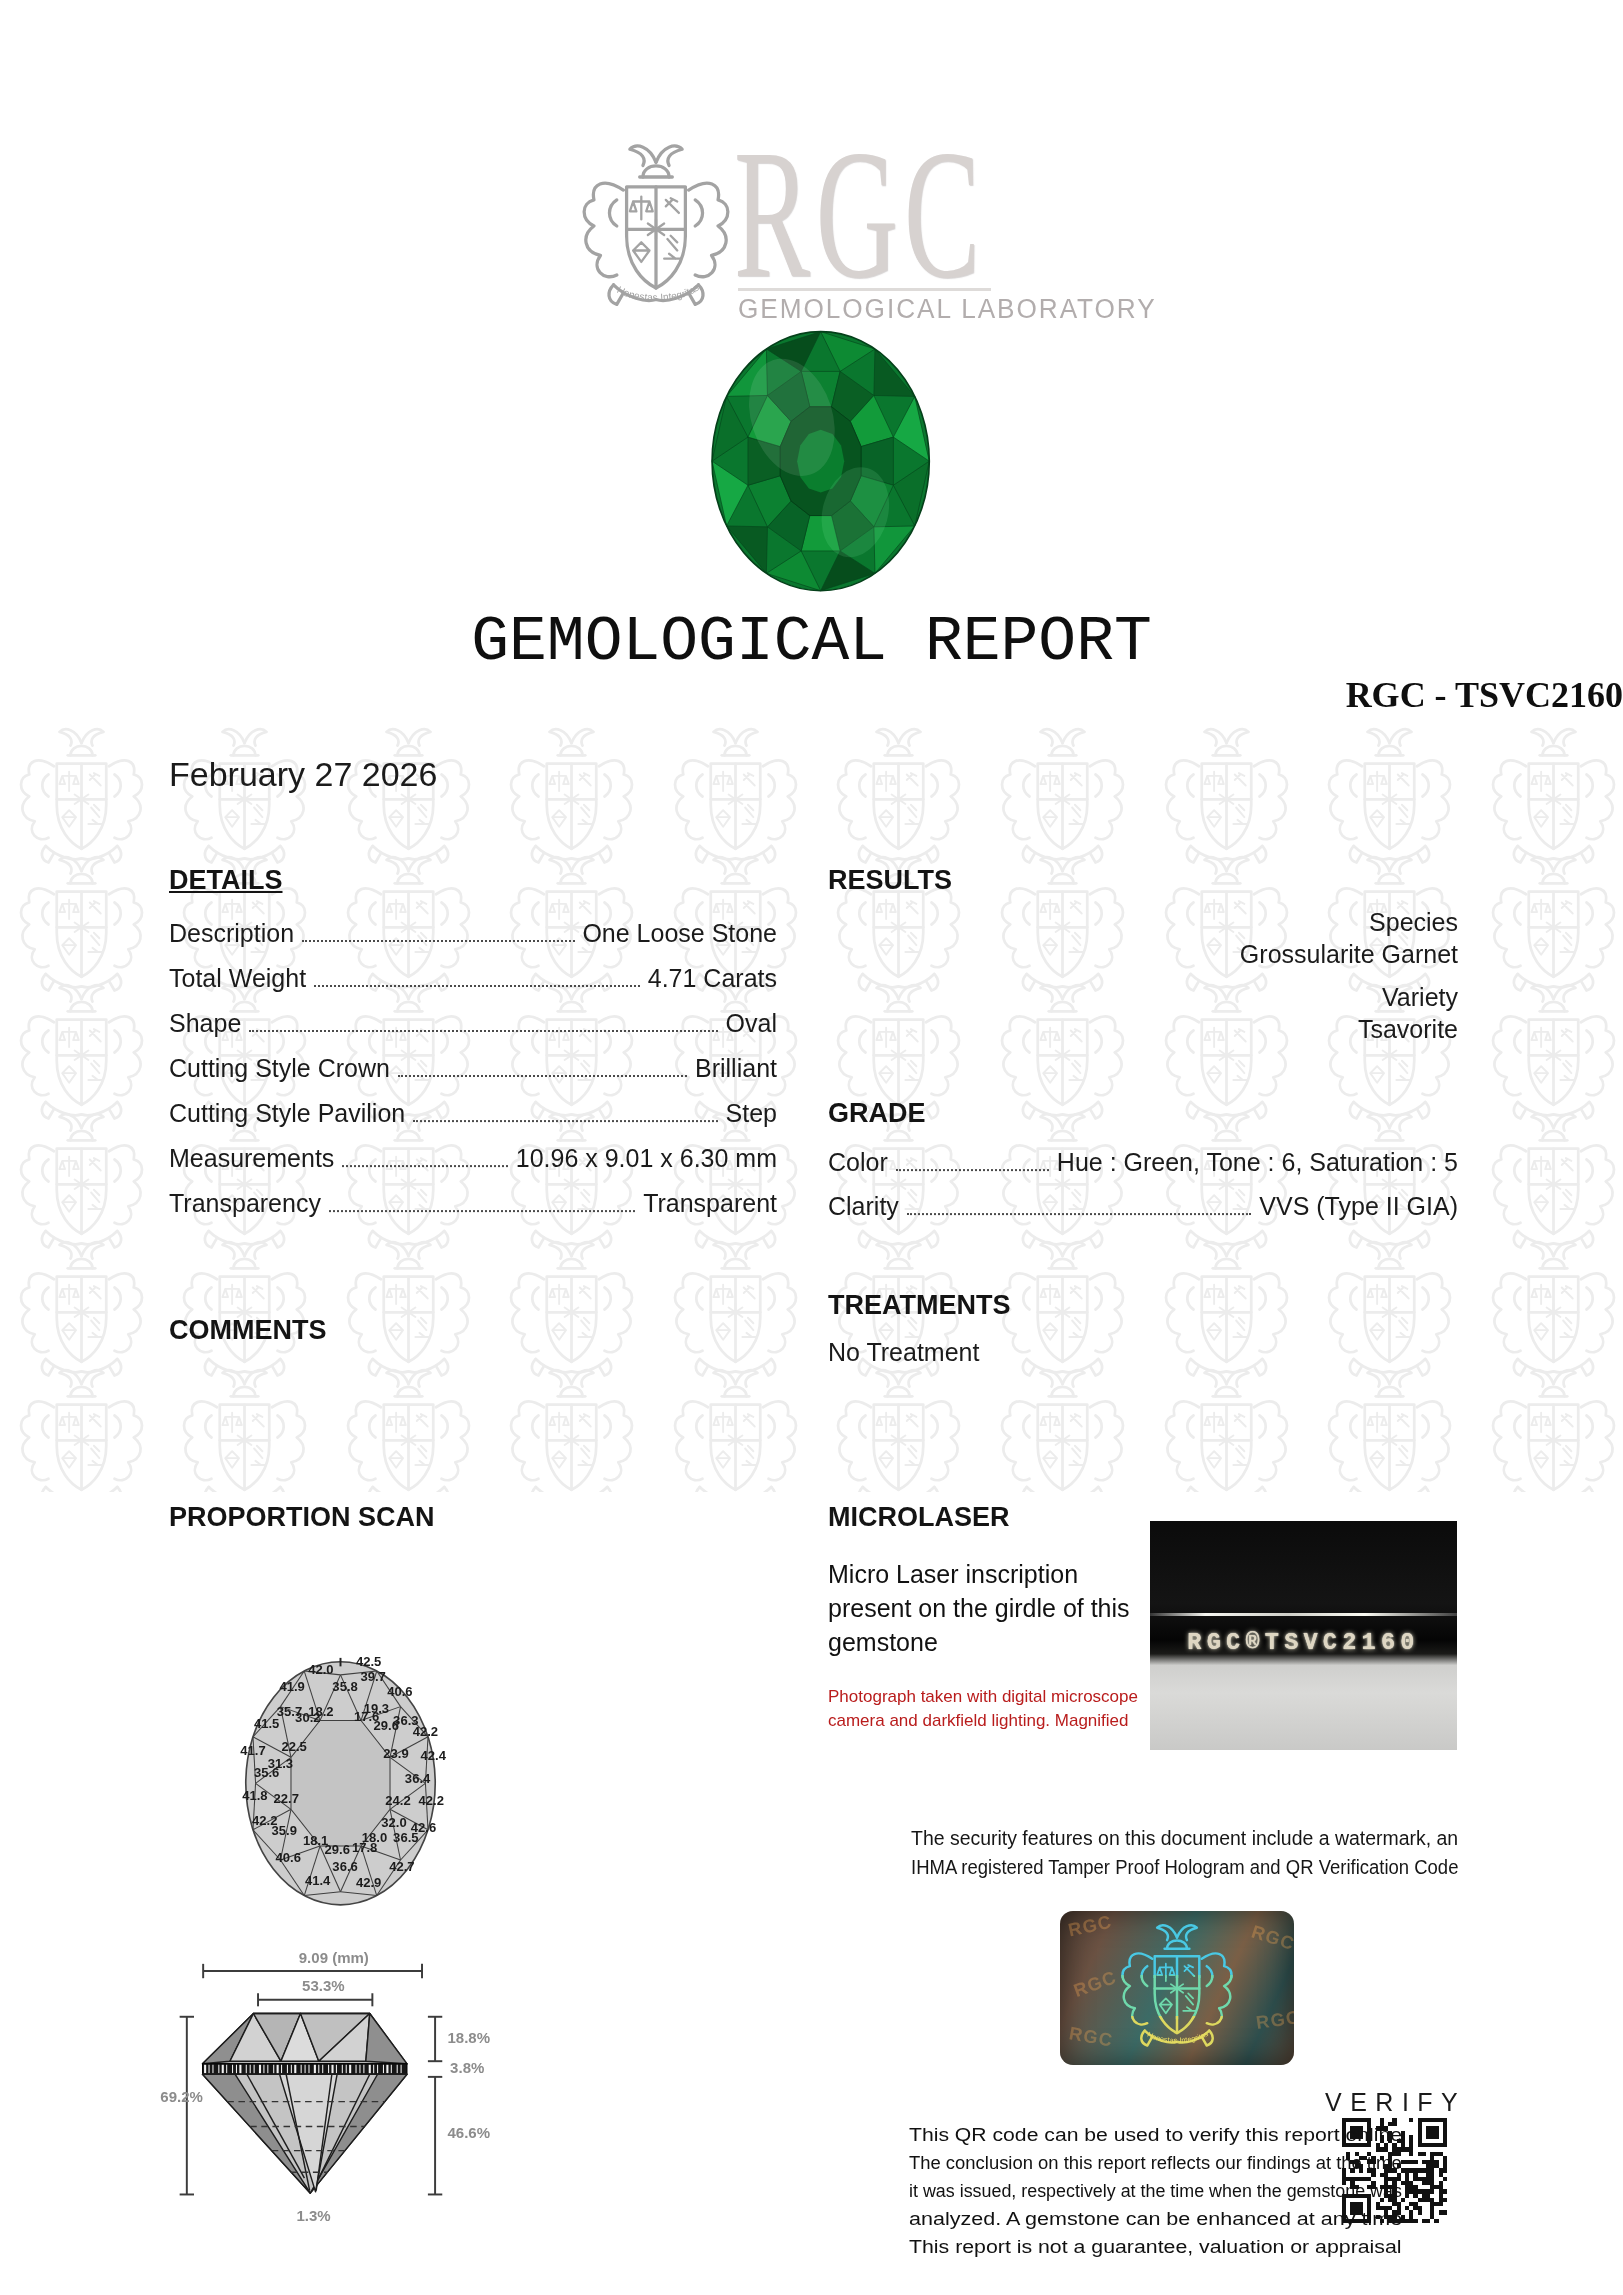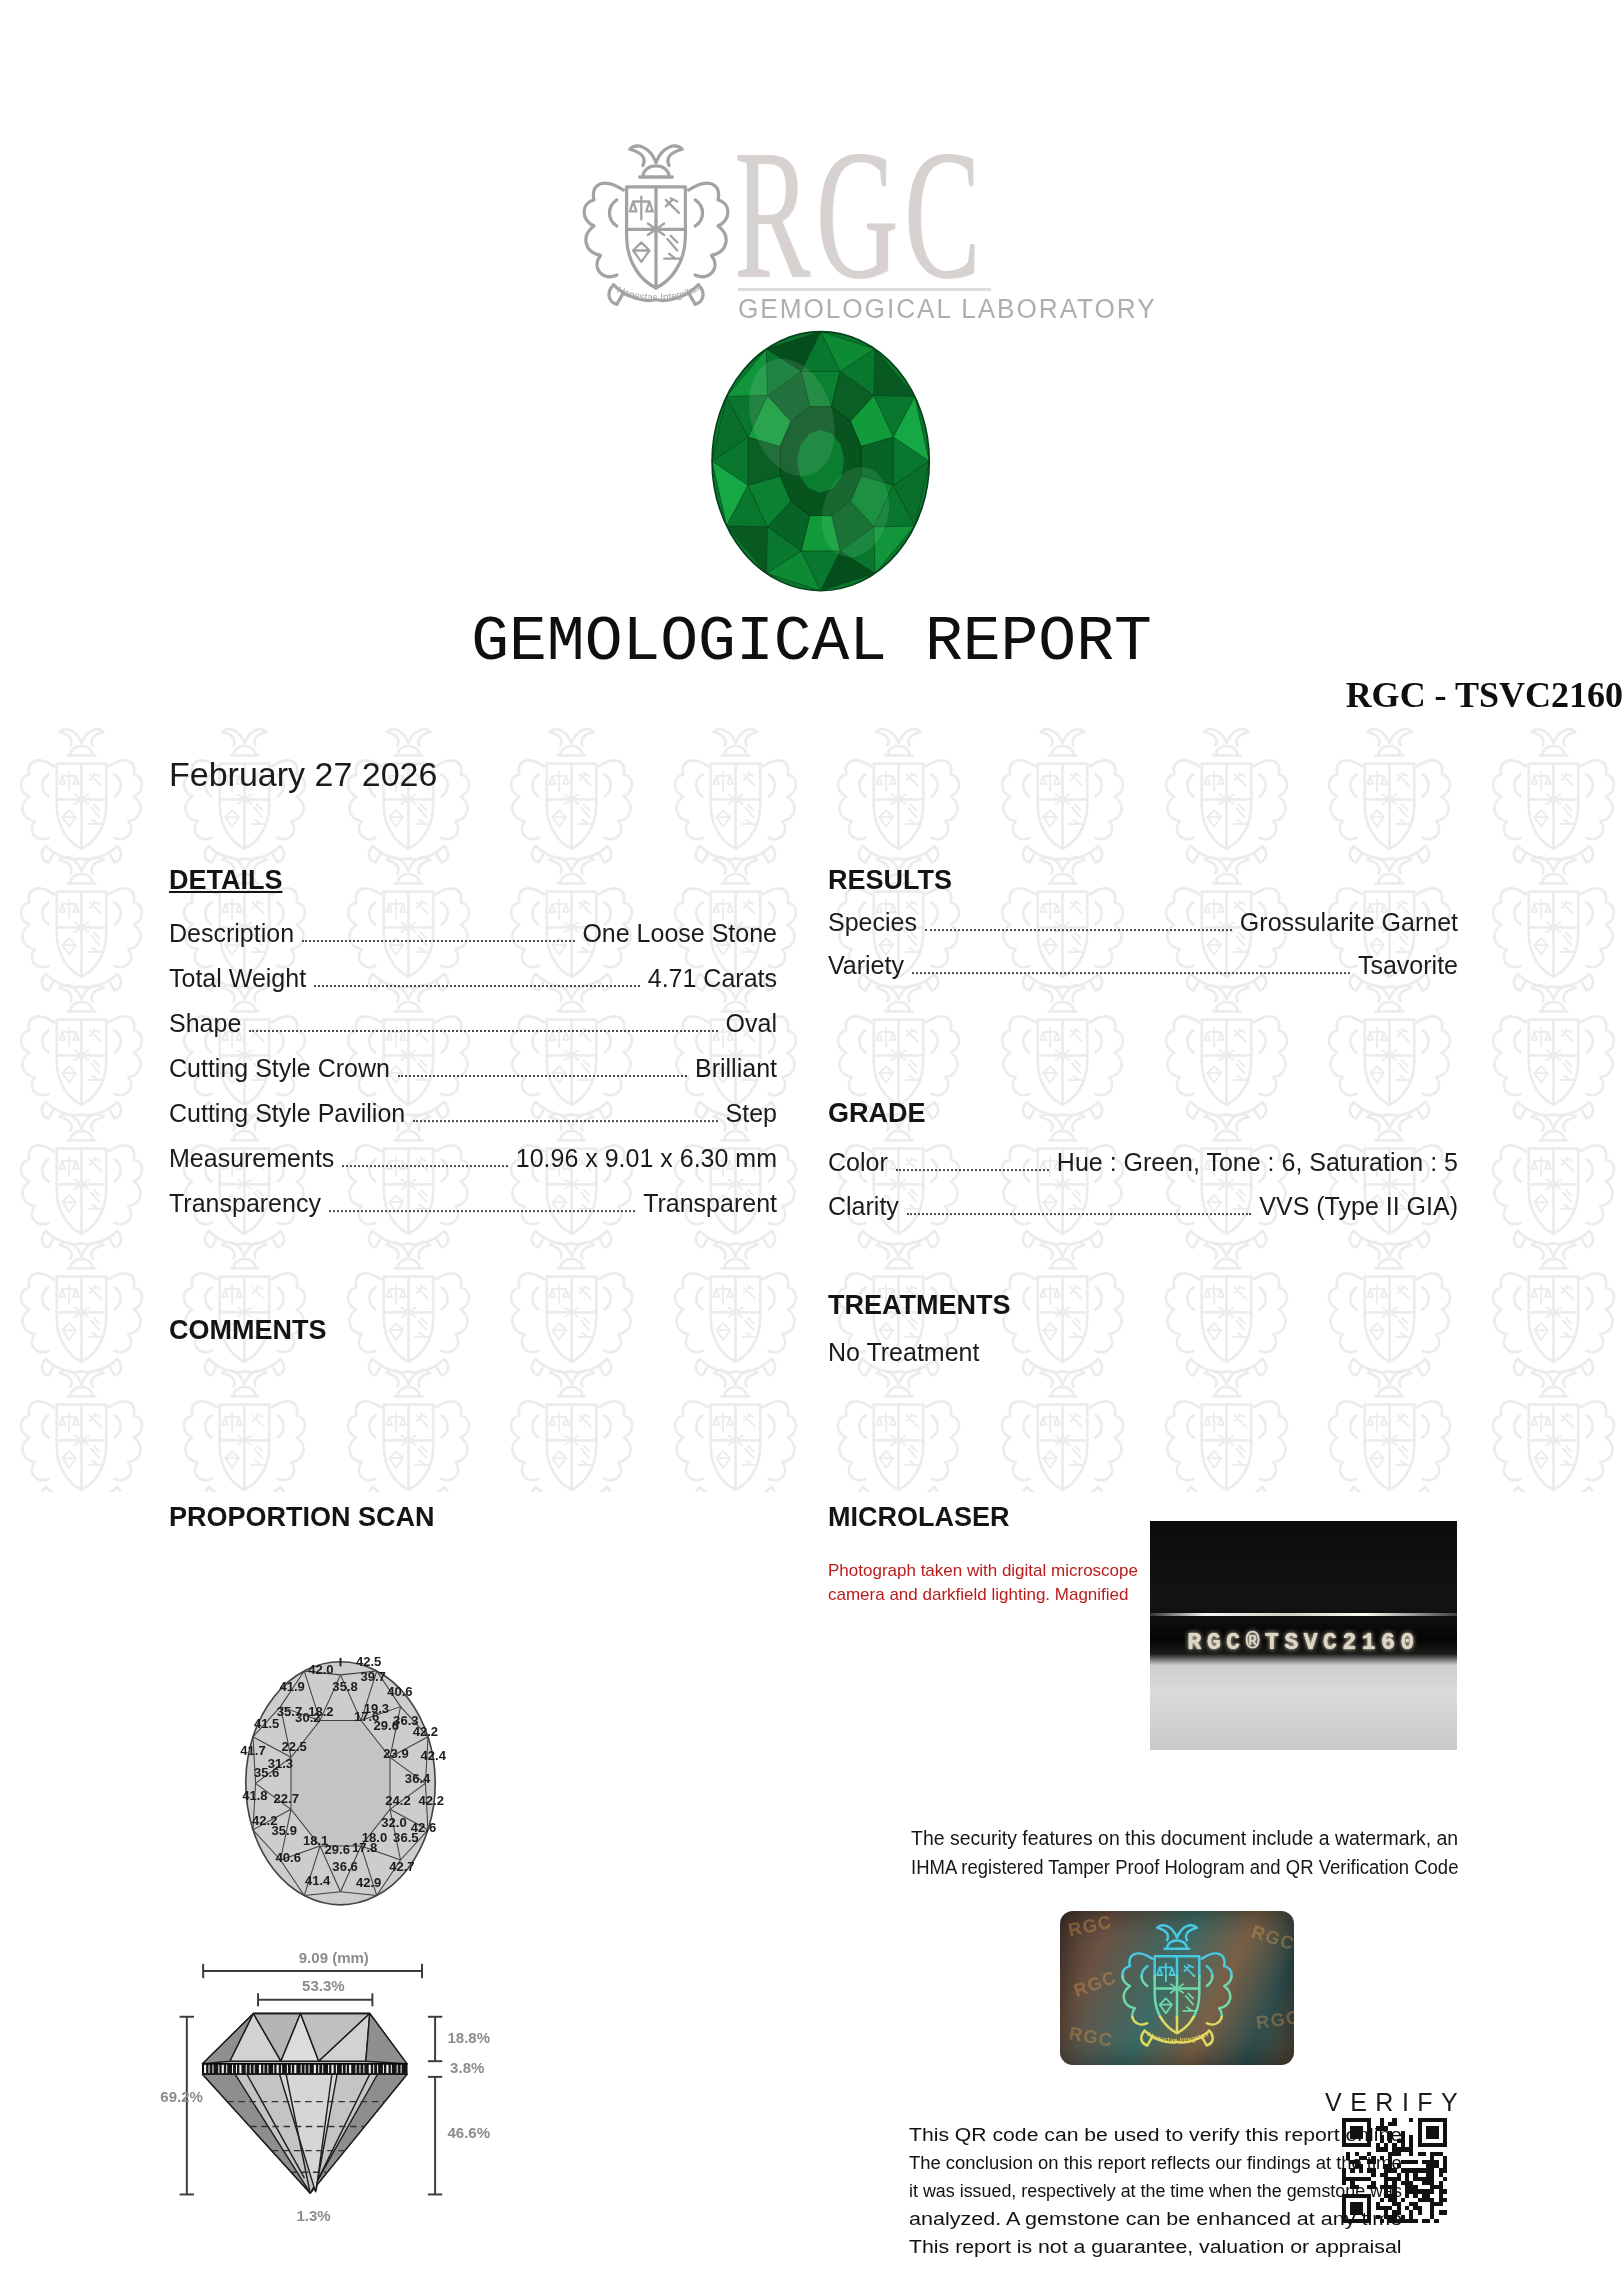--- a/index.html
+++ b/index.html
@@ -35,21 +35,21 @@
   .rows{display:flex;flex-direction:column;}
   .row{display:flex;align-items:flex-end;font-size:25px;line-height:30px;white-space:nowrap;text-align:right;}
   .row .lbl{flex:0 0 auto;}
   .row .dots{flex:1 1 auto;border-bottom:2.6px dotted #4a4a4a;margin:0 7.9px;transform:translateY(-5.9px);}
   .row .val{flex:0 0 auto;}
   #details{left:169px;top:865px;width:608px;}
   #details .section-head{margin-bottom:22px;text-decoration:underline;}
   #details .row{margin-bottom:15px;}
   #results{left:828px;top:865px;width:630px;}
   #results .section-head{margin-bottom:11px;}
-  #results .row{margin-bottom:13px;}
+  #results .row{margin-bottom:13px;flex-direction:column;}
   #grade{left:828px;top:1098px;width:630px;}
   #grade .section-head{margin-bottom:18.3px;}
   #grade .row{margin-bottom:13.7px;}
   #comments{left:169px;top:1315px;width:608px;}
   #treatments{left:828px;top:1290px;width:630px;}
   #treatments .value-line{font-size:25px;margin-top:17px;}
 
   #proportion-head{left:169px;top:1502px;}
   #microlaser{left:828px;top:1502px;width:314px;}
   #microlaser .ml-text{font-size:25px;line-height:34px;margin-top:23.6px;color:#111;}
@@ -623,20 +623,21 @@
     <text class="diagram-label" x="247" y="60" text-anchor="middle">53.3%</text>
     <text class="diagram-label" x="437" y="140">18.8%</text>
     <text class="diagram-label" x="441" y="186">3.8%</text>
     <text class="diagram-label" x="437" y="286">46.6%</text>
     <text class="diagram-label" x="30" y="230" text-anchor="middle">69.2%</text>
     <text class="diagram-label" x="232" y="412" text-anchor="middle">1.3%</text>
   </svg>
 
   <div id="microlaser" class="abs">
     <div class="section-head">MICROLASER</div>
+    <div class="ml-text">Micro Laser inscription present on the girdle of this gemstone</div>
     <div class="ml-caption">Photograph taken with digital microscope camera and darkfield lighting. Magnified</div>
   </div>
   <div id="micro-photo" class="abs">
     <div id="micro-line"></div>
     <div id="micro-inscription">RGC®TSVC2160</div>
   </div>
 
   <div id="security-text" class="abs">
     <span class="sec-line" style="transform: scaleX(0.9929);">The security features on this document include a watermark, an</span>
     <span class="sec-line" style="transform: scaleX(0.9437);">IHMA registered Tamper Proof Hologram and QR Verification Code</span>

